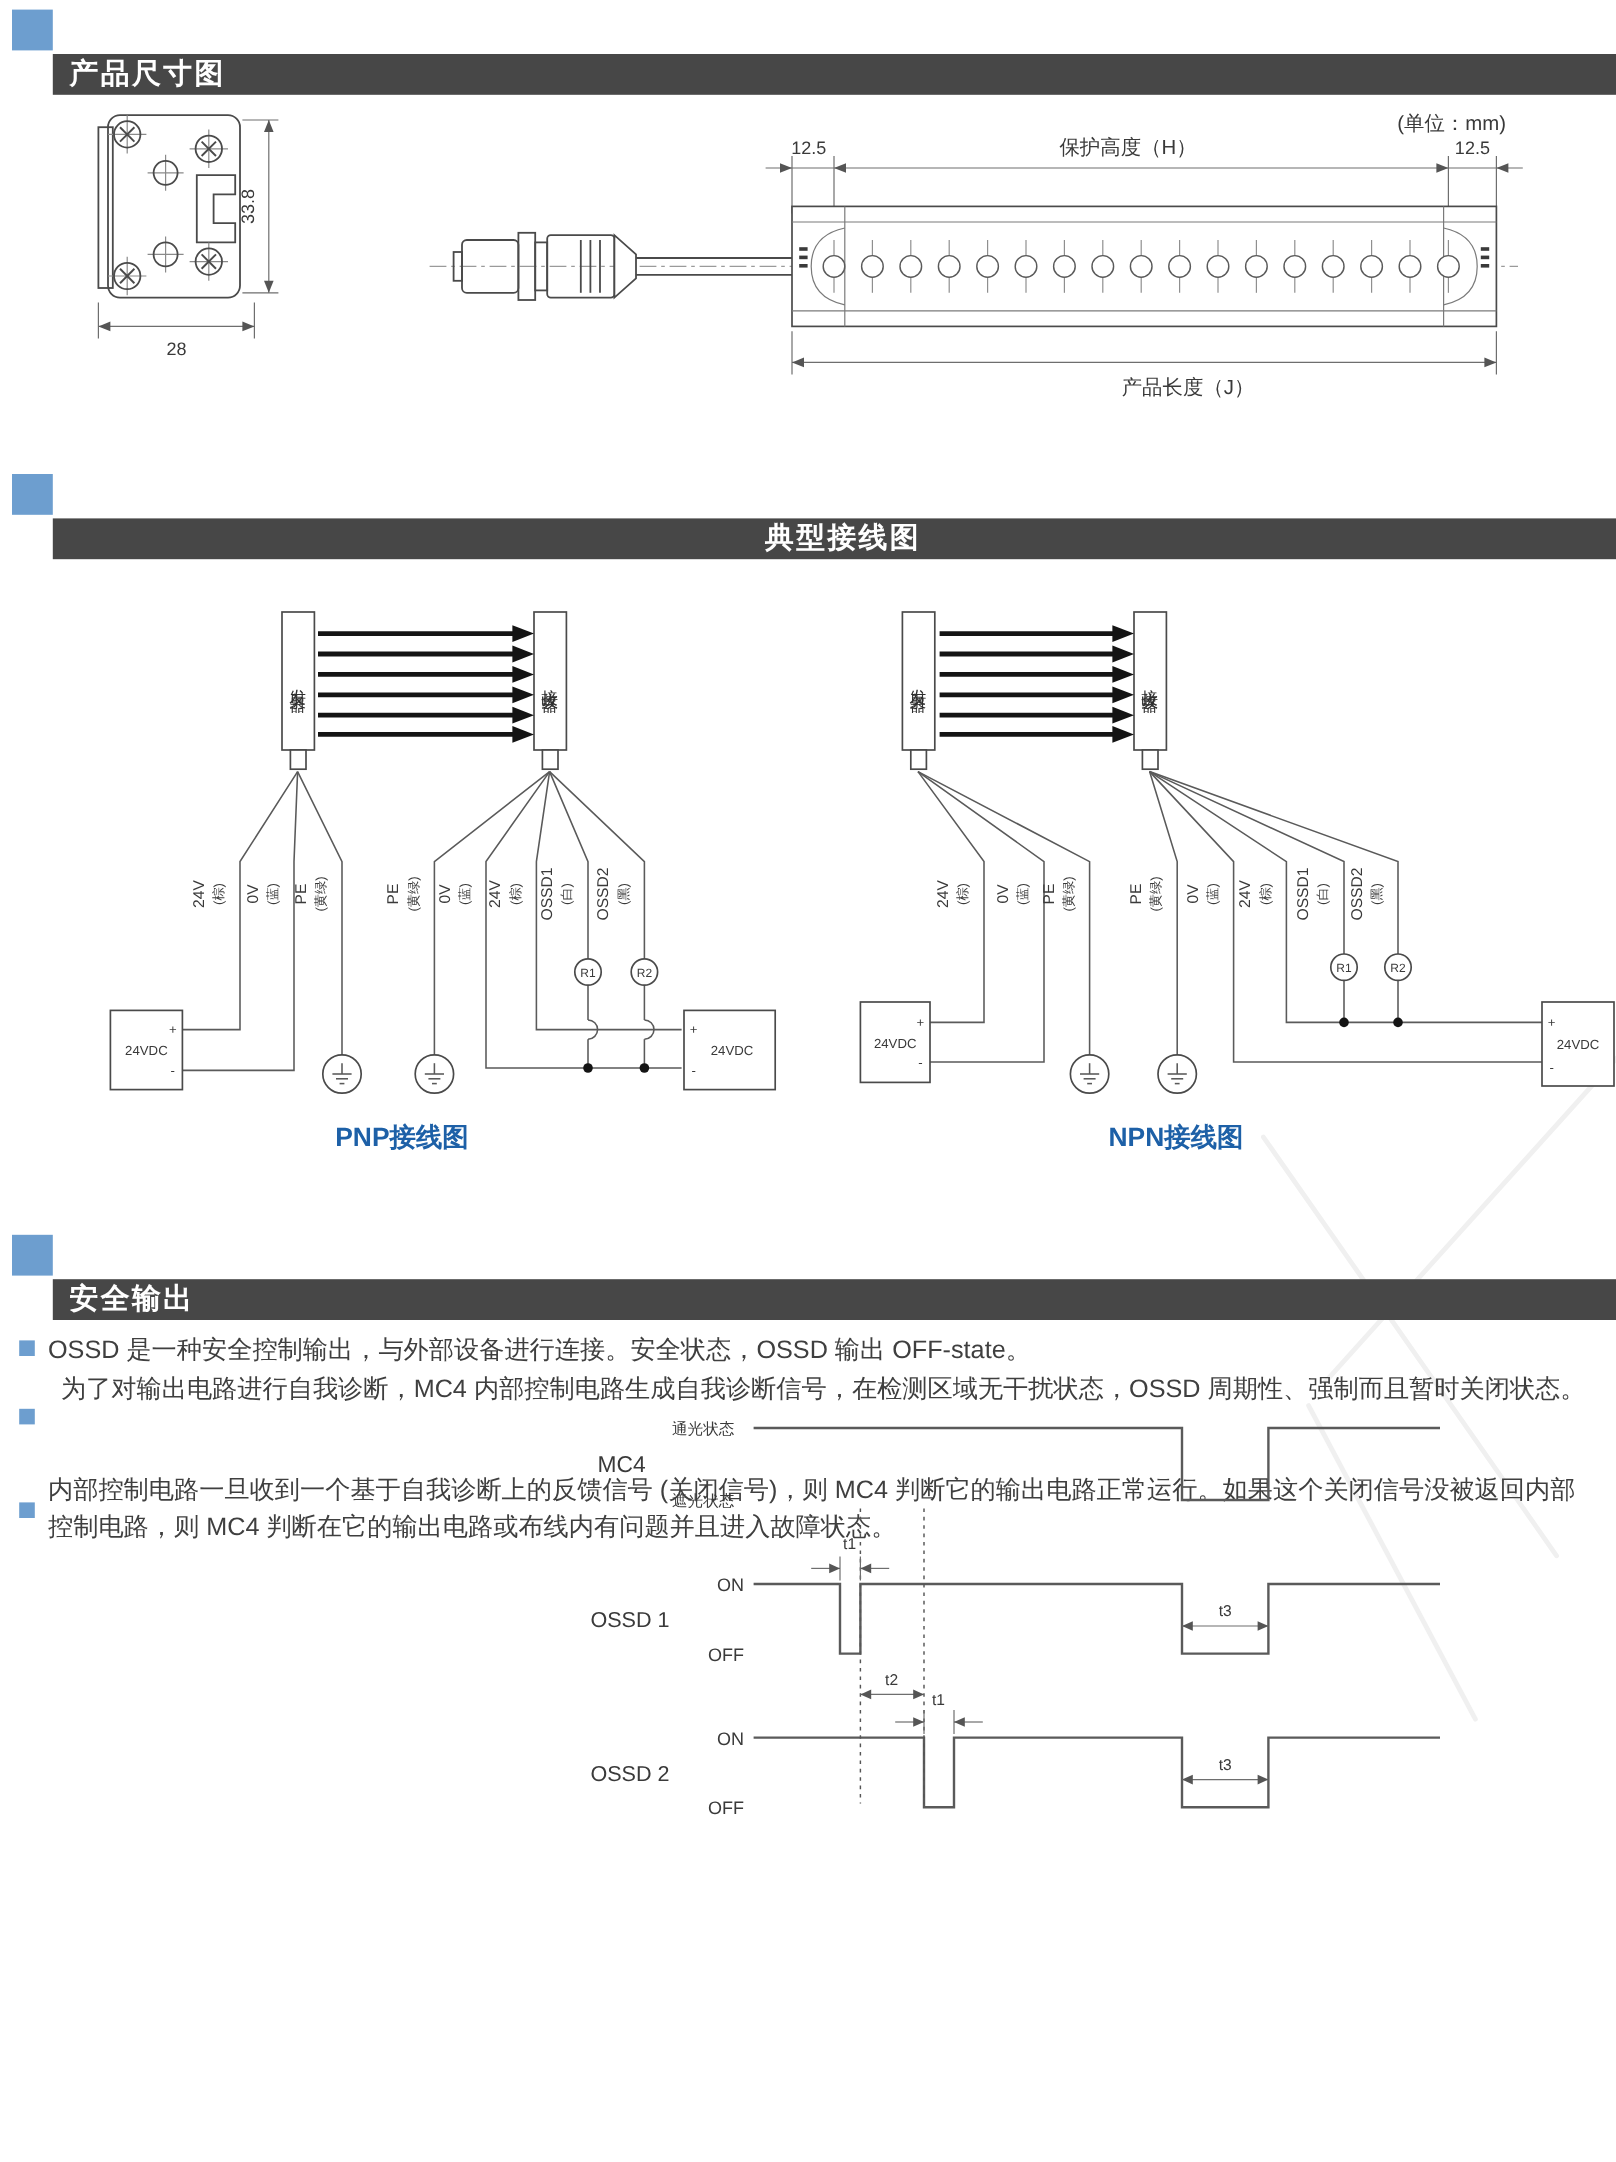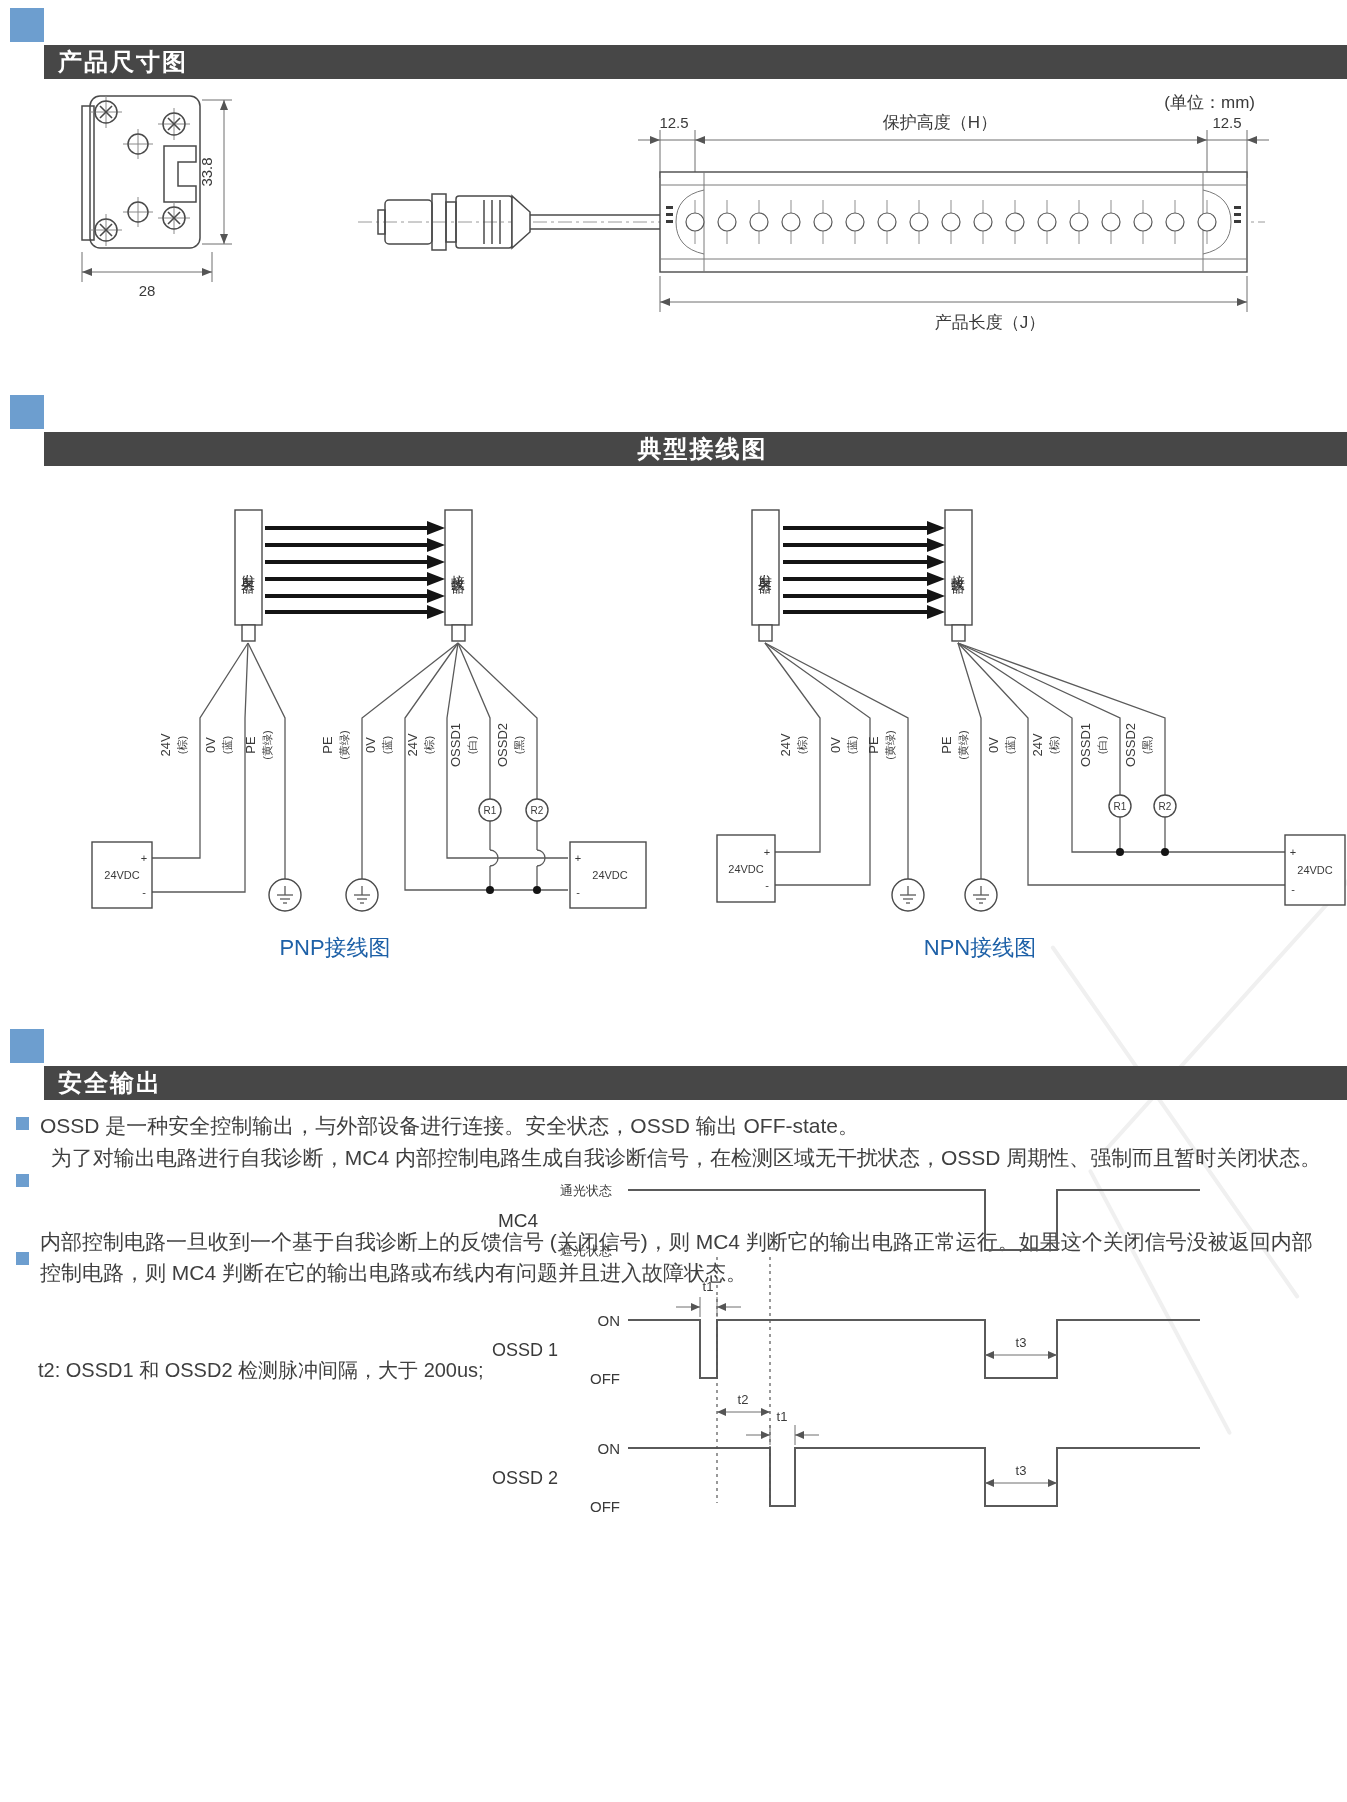--- a/index.html
+++ b/index.html
@@ -6,21 +6,21 @@
   body{width:1347px;height:1802px;position:relative;font-family:"Liberation Sans","DejaVu Sans",sans-serif;color:#3c3c3c;overflow:hidden;}
   
   .sec{position:absolute;left:0;width:1347px;height:34px;}
   .sec .sq{position:absolute;left:10px;top:0;width:34px;height:34px;background:#6d9ecf;}
   .sec .bar{position:absolute;left:44px;top:0;width:1303px;height:34px;background:#474747;color:#fff;
             font-size:24px;font-weight:bold;line-height:34px;padding-left:14px;box-sizing:border-box;letter-spacing:2px;margin-top:37px;}
   
   .vlabel{position:absolute;display:flex;align-items:center;justify-content:center;
           writing-mode:vertical-rl;text-orientation:upright;font-size:14px;letter-spacing:3px;color:#2e2e2e;}
   
-  .cap{position:absolute;font-size:22px;font-weight:normal;color:#1d60a7;text-align:center;}
+  .cap{position:absolute;font-size:22px;font-weight:bold;color:#1d60a7;text-align:center;}
   
   .bullet{position:absolute;left:16px;width:13px;height:13px;background:#6d9ecf;}
   .para{position:absolute;left:40px;width:1292px;font-size:21px;line-height:31px;color:#3f3f3f;}
   .tnotes{position:absolute;left:38px;top:1352px;font-size:20px;line-height:36px;color:#3f3f3f;}
   
   .wm{position:absolute;background:#f0f0f0;height:4px;border-radius:2px;}
   svg{position:absolute;overflow:visible;}
   svg text{fill:#3a3a3a;font-family:"Liberation Sans","DejaVu Sans",sans-serif;}
   .thin{stroke:#8a8a8a;stroke-width:1;}
   .dim{stroke:#6e6e6e;stroke-width:1;}
@@ -346,21 +346,20 @@
 </div>
 
 <div class="bullet" style="top:1117px;"></div>
 <div class="para" style="top:1110px;">OSSD 是一种安全控制输出，与外部设备进行连接。安全状态，OSSD 输出 OFF-state。</div>
 <div class="bullet" style="top:1174px;"></div>
 <div class="para" style="top:1142px;text-align:center;">为了对输出电路进行自我诊断，MC4 内部控制电路生成自我诊断信号，在检测区域无干扰状态，OSSD 周期性、强制而且暂时关闭状态。</div>
 <div class="bullet" style="top:1252px;"></div>
 <div class="para" style="top:1226px;">内部控制电路一旦收到一个基于自我诊断上的反馈信号 (关闭信号)，则 MC4 判断它的输出电路正常运行。如果这个关闭信号没被返回内部控制电路，则 MC4 判断在它的输出电路或布线内有问题并且进入故障状态。</div>
 
 <div class="tnotes">
-  <div>t2: OSSD1 和 OSSD2 检测脉冲间隔，大于 200us;</div>
 </div>
 
 <svg style="left:470px;top:1165px;" width="745" height="372" viewBox="0 0 745 372">
   <g stroke="#5a5a5a" stroke-width="2" fill="none">
     <path d="M158,25 H515 V85 H587 V25 H730"></path>
     <path d="M158,155 H230 V213 H247 V155 H515 V213 H587 V155 H730"></path>
     <path d="M158,283 H300 V341 H325 V283 H515 V341 H587 V283 H730"></path>
   </g>
 
   <line x1="247" y1="92" x2="247" y2="338" stroke="#555" stroke-width="1.2" stroke-dasharray="3,4"></line>

